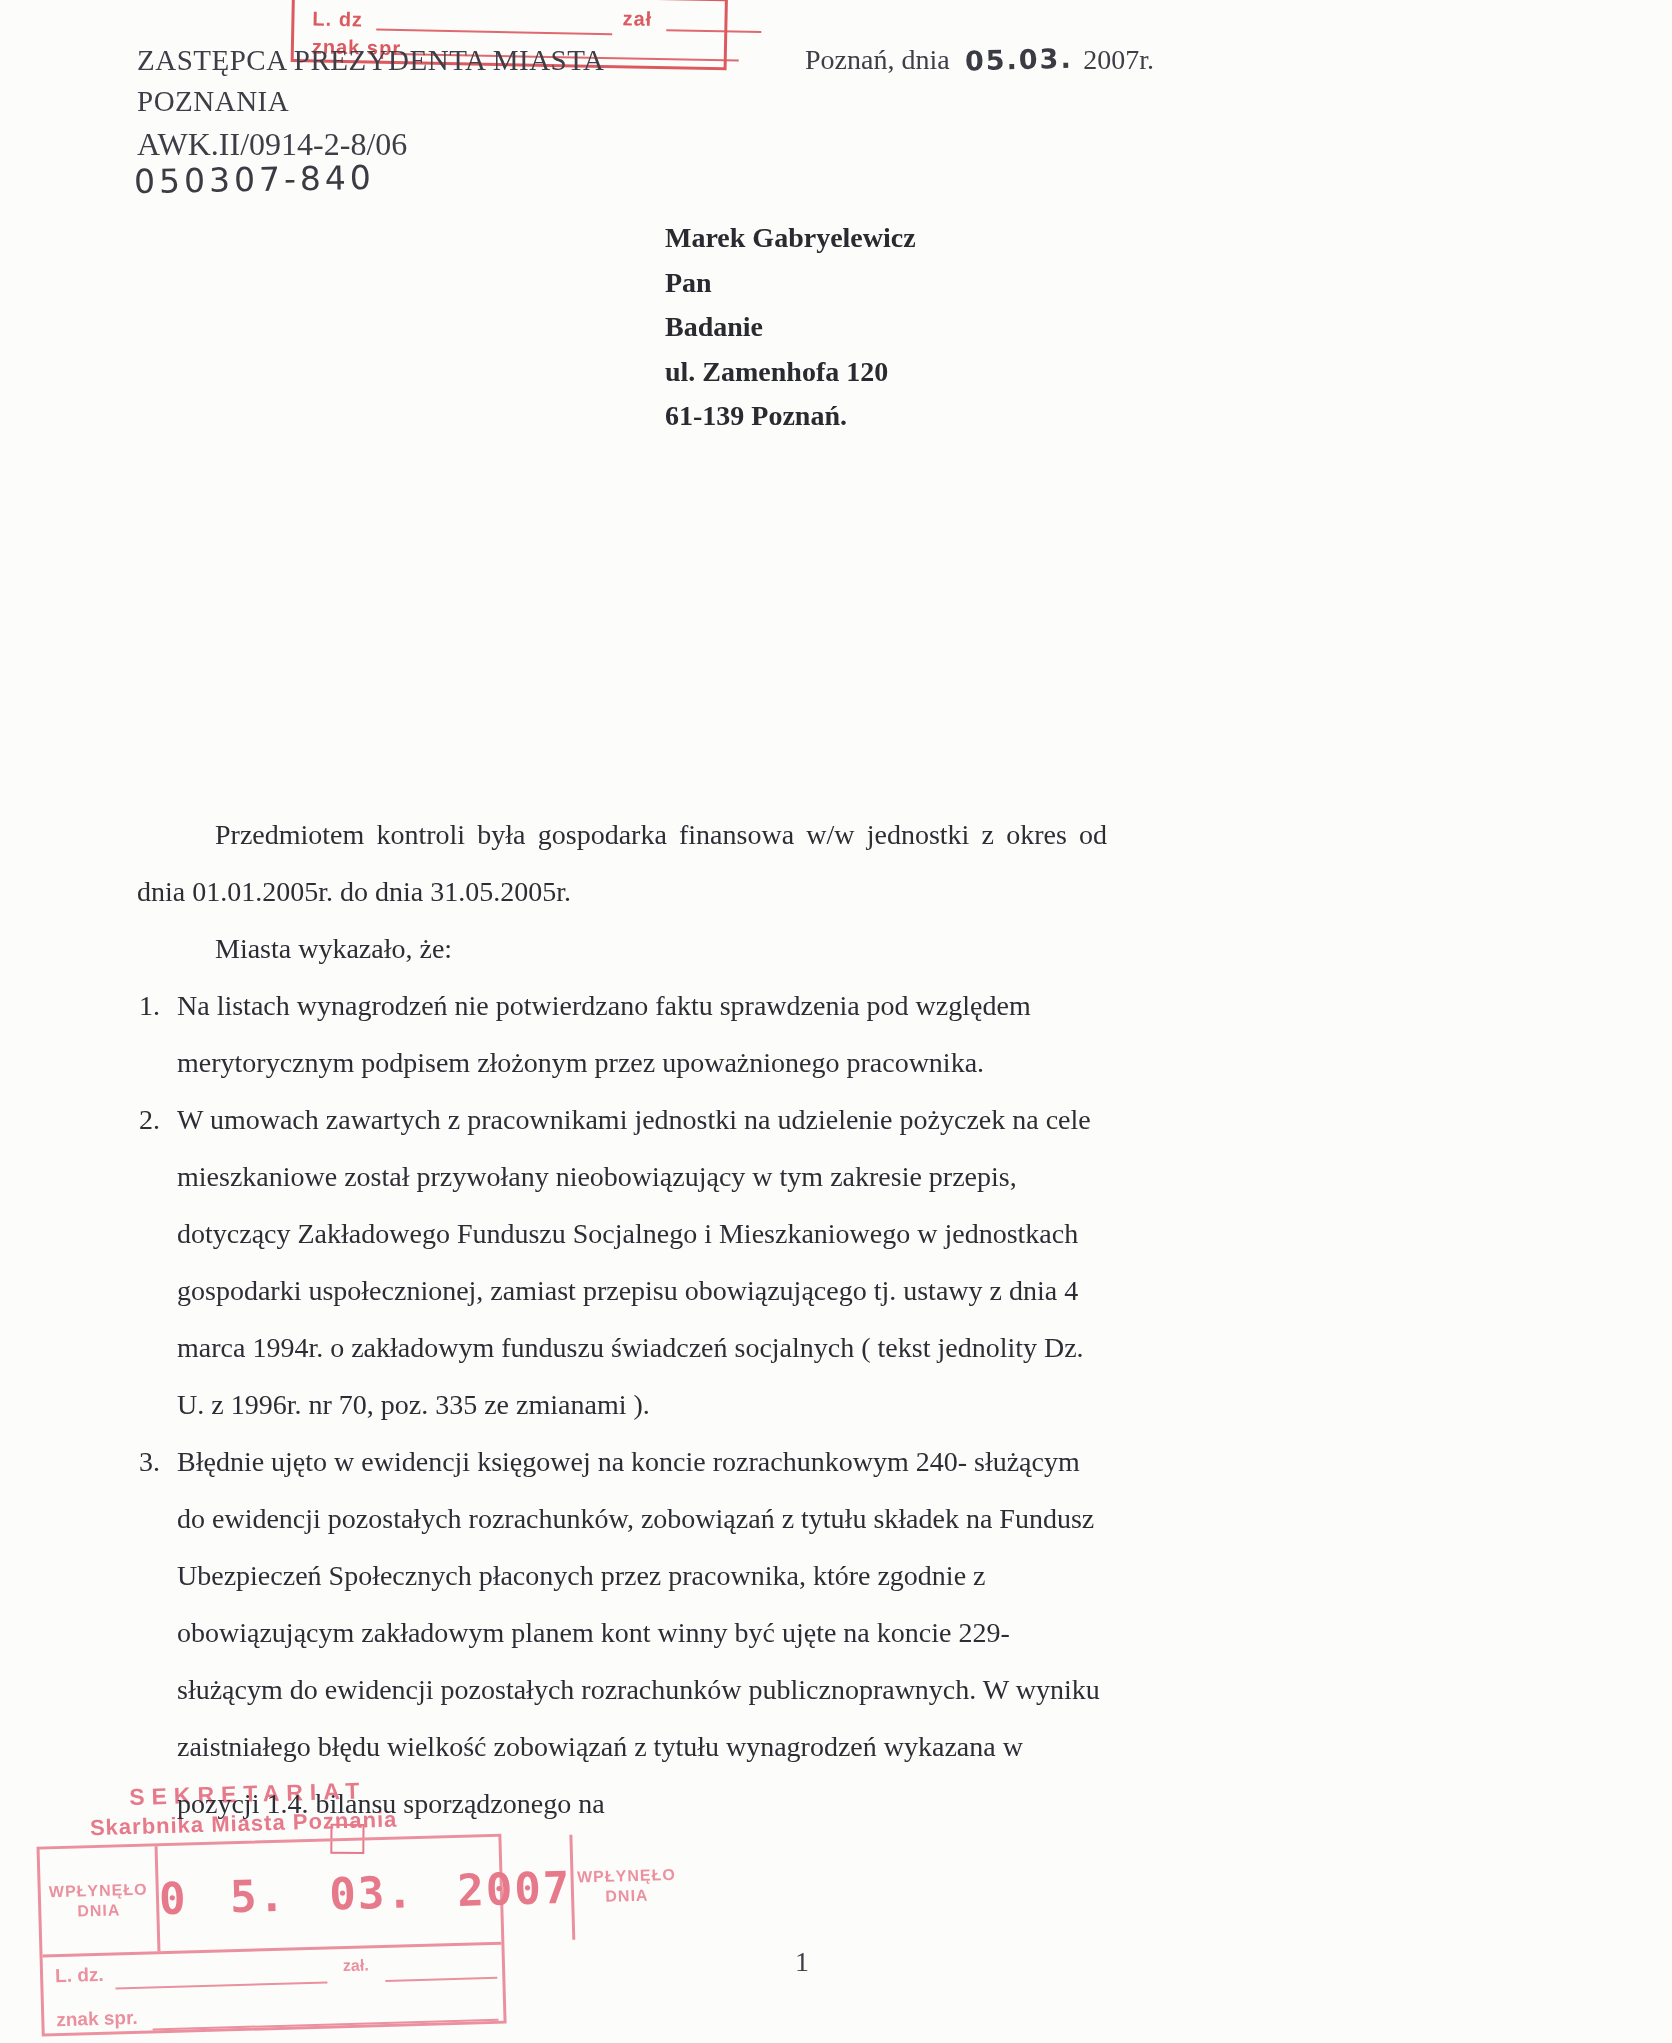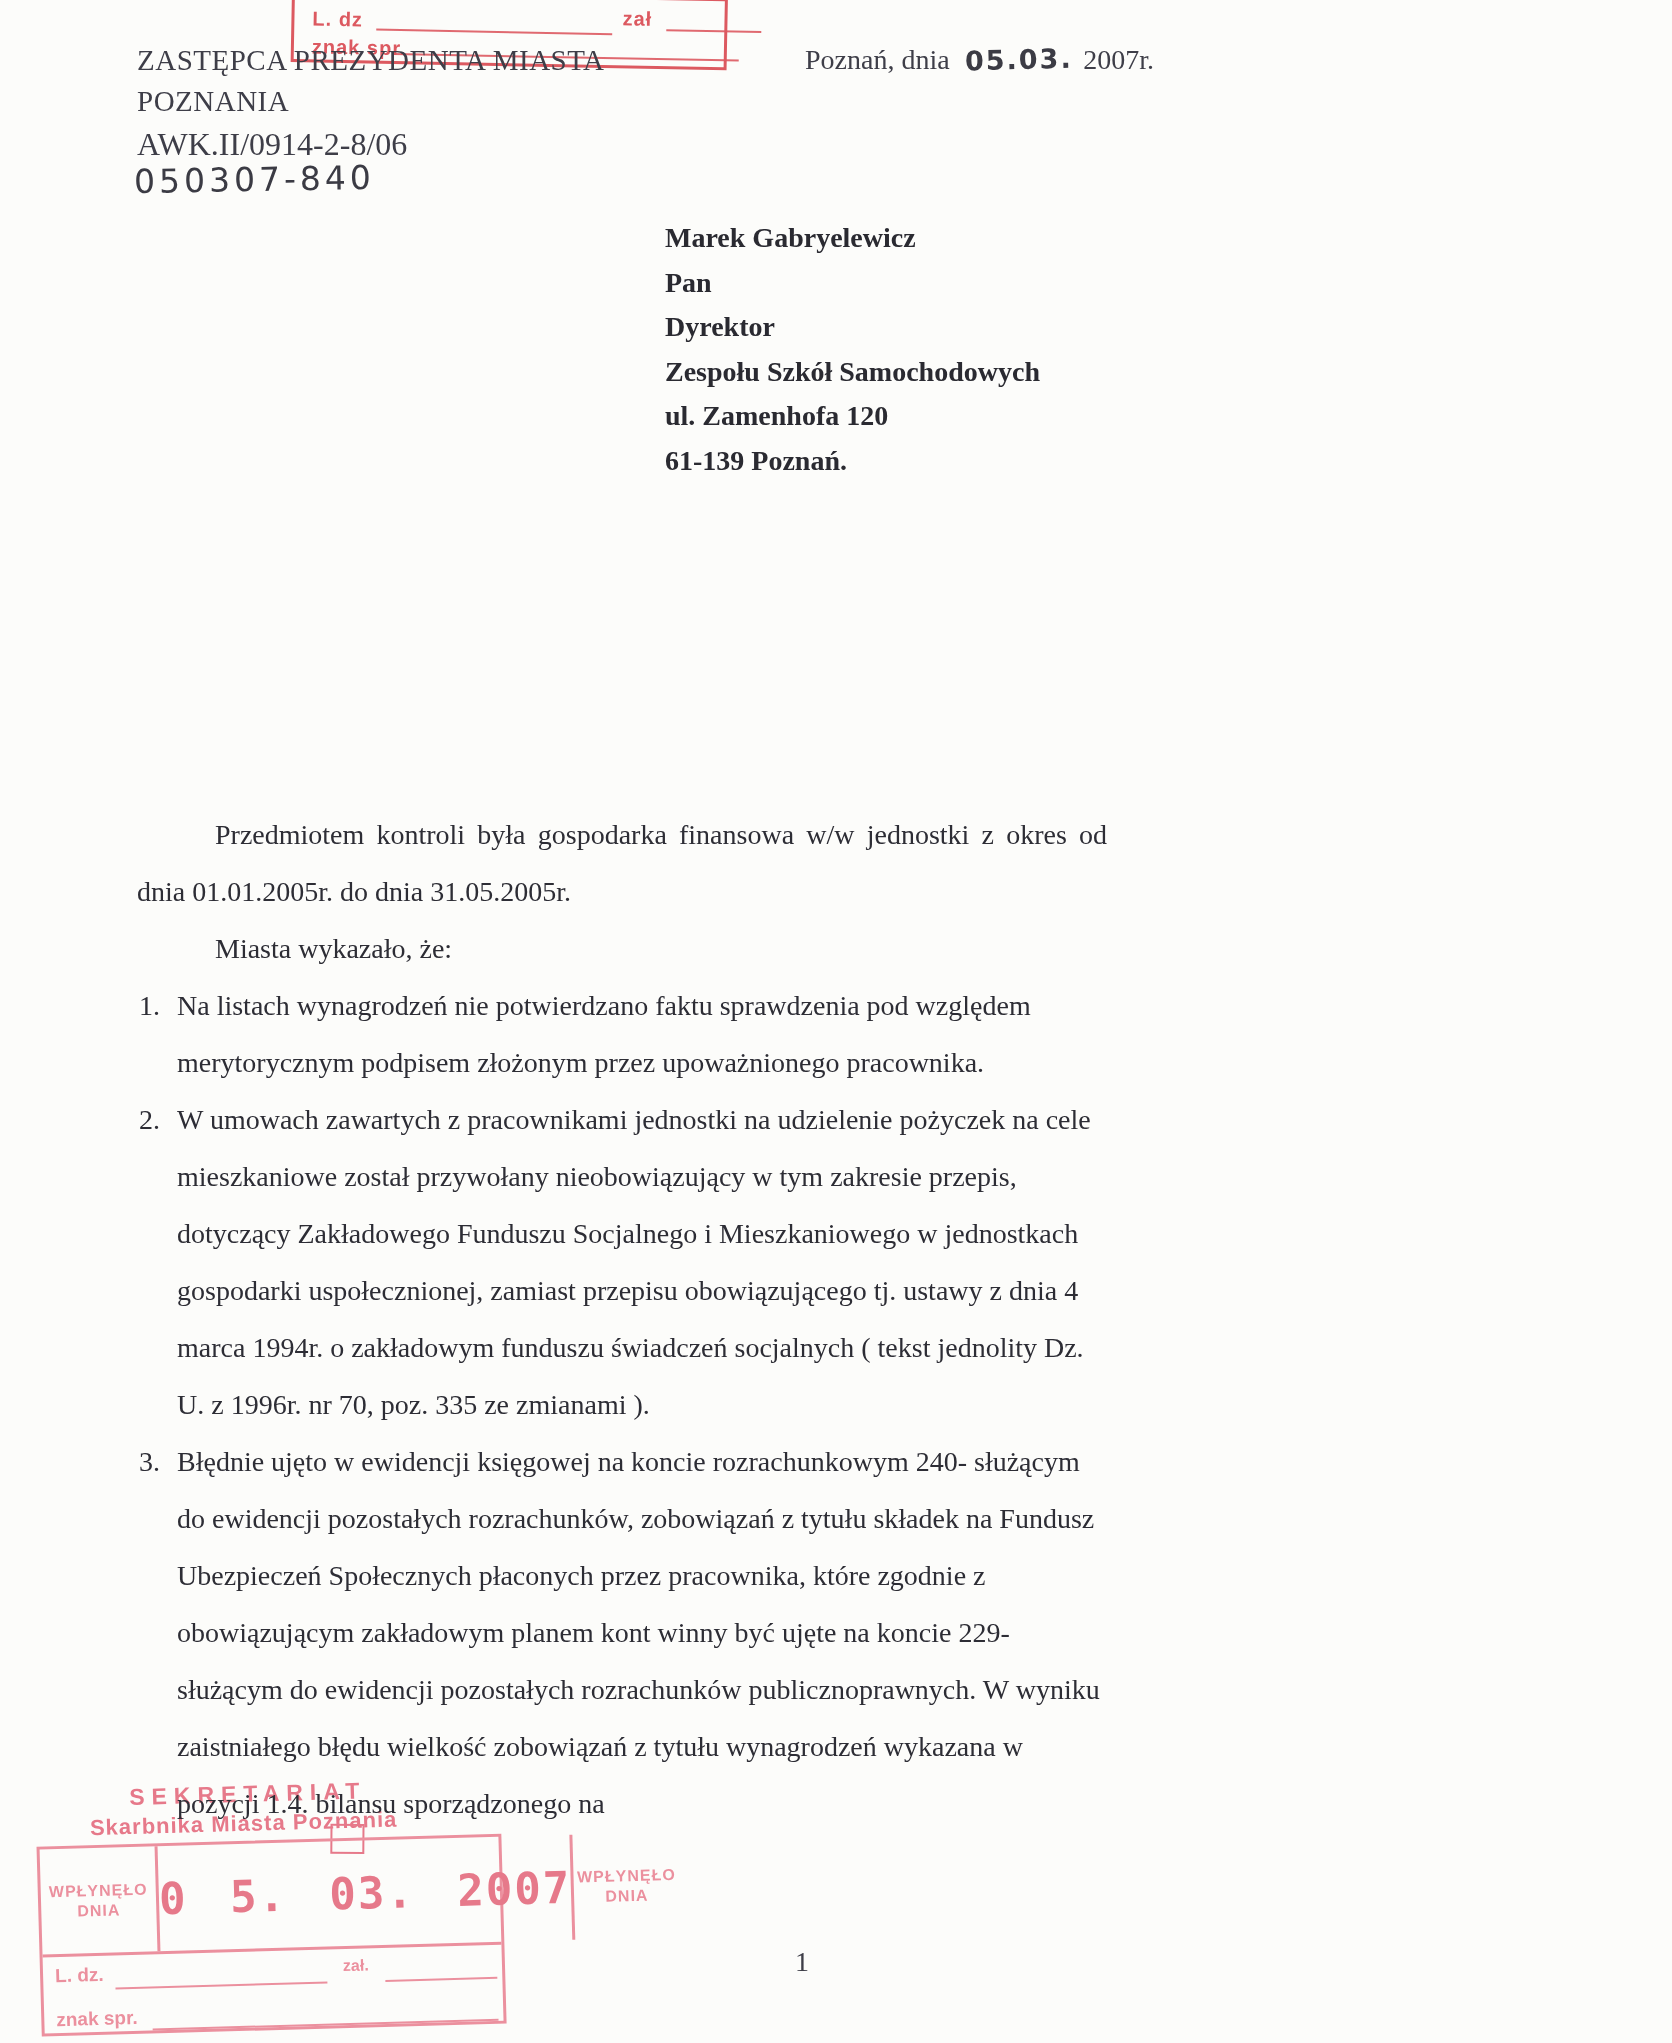--- a/index.html
+++ b/index.html
@@ -113,22 +113,21 @@
     <span class="handwriting date-hand">05.03.</span>
     <span>2007r.</span>
   </div>
 
   <div class="reference">AWK.II/0914-2-8/06</div>
   <div class="hand-note handwriting">050307-840</div>
 
   <div class="recipient">
     <div>Marek Gabryelewicz</div>
     <div>Pan</div>
-    <div>Dyrektor</div>
-    <div>Zespołu Szkół Samochodowych</div>
+    <div>Badanie</div>
     <div>ul. Zamenhofa 120</div>
     <div>61-139 Poznań.</div>
   </div>
 
   <div class="body-text">
     <p>Przedmiotem kontroli była gospodarka finansowa w/w jednostki z okres od dnia 01.01.2005r. do dnia 31.05.2005r.</p>
     <p class="intro">Miasta wykazało, że:</p>
     <div class="finding">
       <span class="num">1.</span>
       <span>Na listach wynagrodzeń nie potwierdzano faktu sprawdzenia pod względem merytorycznym podpisem złożonym przez upoważnionego pracownika.</span>

